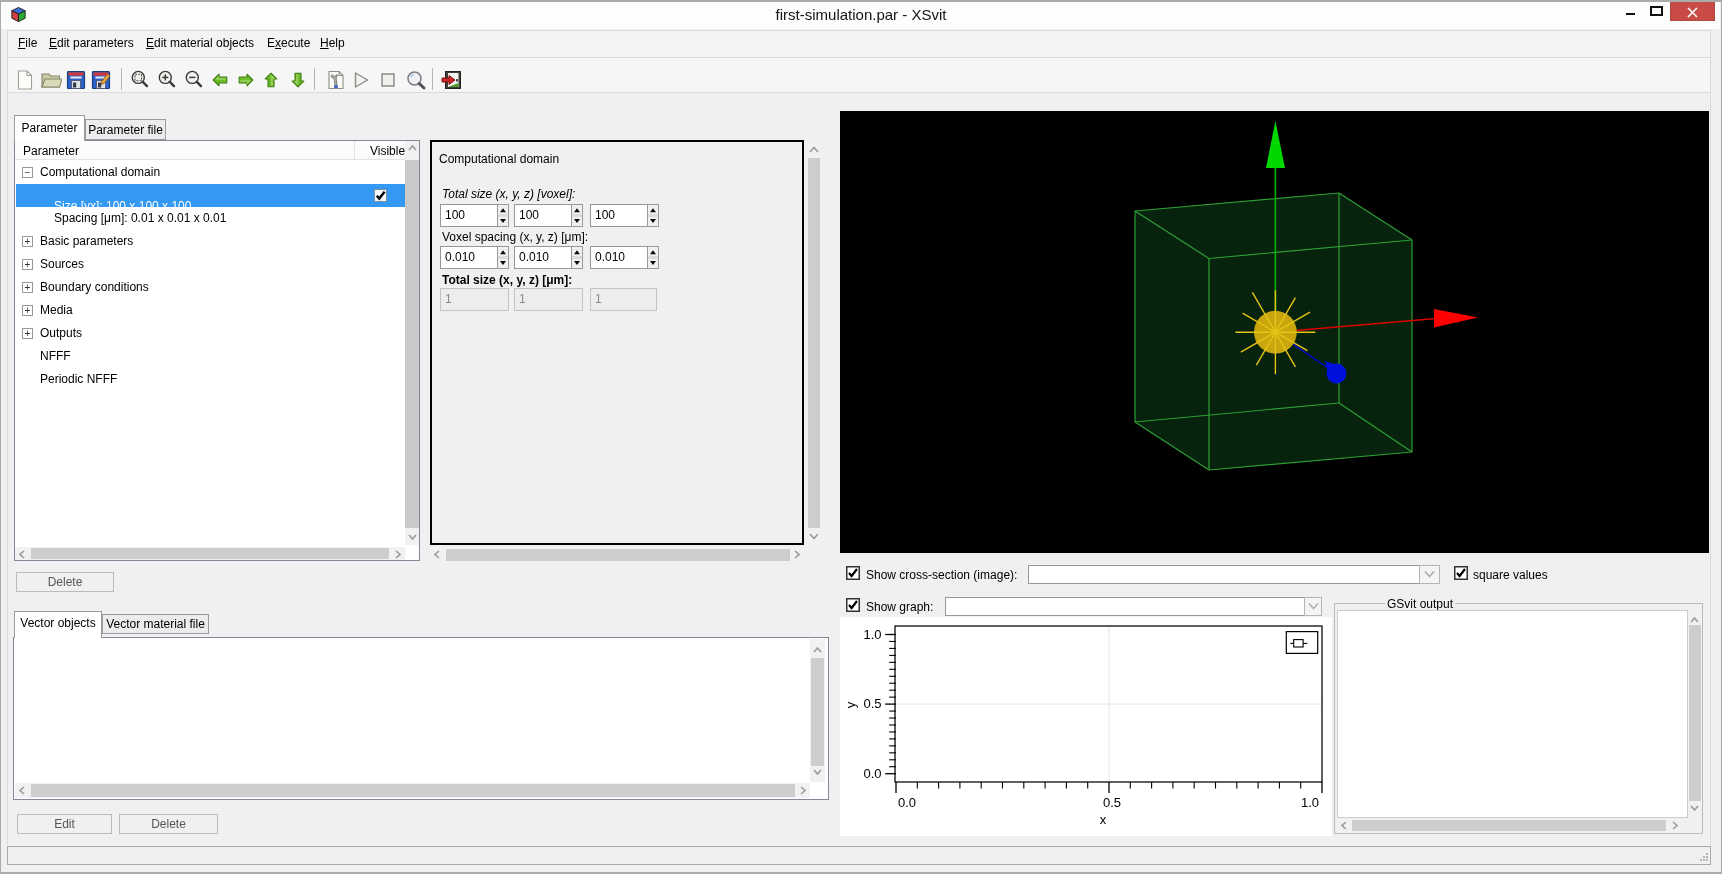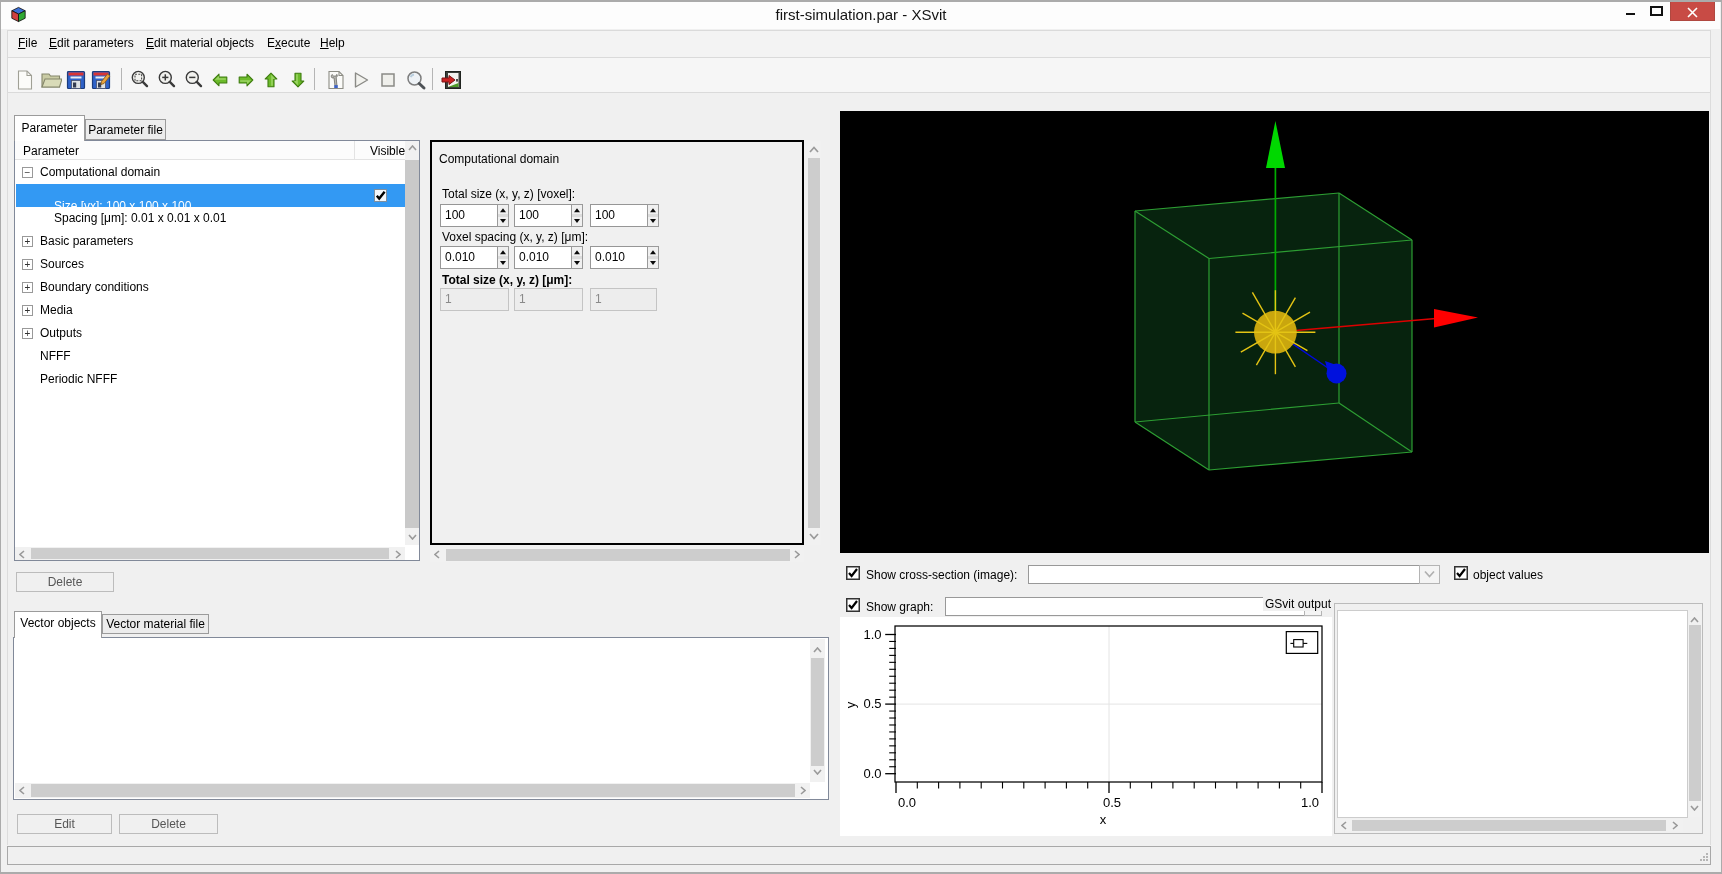--- a/index.html
+++ b/index.html
@@ -231,21 +231,21 @@
       </svg>
     <svg style="position:absolute;left:380px;top:409px" width="6" height="9">
         <path d="M1 1 L5 4.5 L1 8" stroke="#9a9a9a" stroke-width="1.6" fill="none"></path>
       </svg>
   </div>
 
   <div class="btn" style="left:16px;top:572px;width:98px;height:20px;line-height:19px;">Delete</div>
 
   <div class="abs" id="formpanel" style="left:430px;top:140px;width:374px;height:405px;background:#f0f0f0;border:2px solid #000;">
     <div class="lbl" style="left:7px;top:10px;">Computational domain</div>
-    <div class="lbl" style="left:10px;top:45px;">Total size (x, y, z) [voxel]:</div>
+    <div class="lbl" style="left:10px;top:45px;font-style:italic;">Total size (x, y, z) [voxel]:</div>
     <div class="spinbox" style="left:8px;top:62px;">
         <span class="se">100</span>
         <svg width="12" height="23" viewBox="0 0 12 23">
           <rect x="0.5" y="0.5" width="11" height="22" fill="#f0f0f0" stroke="#9a9a9a"></rect>
           <rect x="1" y="10" width="10" height="3" fill="#dcdcdc"></rect>
           <polygon points="3,8.2 9,8.2 6,4.2" fill="#0a0a0a"></polygon>
           <polygon points="3,15 9,15 6,19" fill="#0a0a0a"></polygon>
         </svg>
       </div>
     <div class="spinbox" style="left:82px;top:62px;">
@@ -393,21 +393,21 @@
   <div class="lbl" style="left:866px;top:568px;">Show cross-section (image):</div>
   <div class="combo" style="left:1028px;top:565px;width:412px;height:19px;"></div>
   <div class="abs" style="left:1419px;top:565px;width:21px;height:19px;background:#f4f4f4;border:1px solid #b4b4b4;"></div>
   <svg class="abs" style="left:1424px;top:570px" width="11" height="8">
       <path d="M1 1.5 L5.5 6.5 L10 1.5" stroke="#b0b0b0" stroke-width="1.7" fill="none"></path>
     </svg>
   <svg class="abs" style="left:1454px;top:566px" width="14" height="14">
       <rect x="0.75" y="0.75" width="12.5" height="12.5" fill="#fff" stroke="#333" stroke-width="1.5"></rect>
       <path d="M3 7 L5.6 10 L11 3" stroke="#000" stroke-width="2.2" fill="none"></path>
     </svg>
-  <div class="lbl" style="left:1473px;top:568px;">object values</div>
+  <div class="lbl" style="left:1473px;top:568px;">square values</div>
 
   <svg class="abs" style="left:846px;top:598px" width="14" height="14">
       <rect x="0.75" y="0.75" width="12.5" height="12.5" fill="#fff" stroke="#333" stroke-width="1.5"></rect>
       <path d="M3 7 L5.6 10 L11 3" stroke="#000" stroke-width="2.2" fill="none"></path>
     </svg>
   <div class="lbl" style="left:866px;top:600px;">Show graph:</div>
   <div class="combo" style="left:945px;top:597px;width:377px;height:19px;"></div>
   <div class="abs" style="left:1304px;top:597px;width:18px;height:19px;background:#f4f4f4;border:1px solid #b4b4b4;"></div>
   <svg class="abs" style="left:1308px;top:602px" width="11" height="8">
       <path d="M1 1.5 L5.5 6.5 L10 1.5" stroke="#b0b0b0" stroke-width="1.7" fill="none"></path>
@@ -467,21 +467,21 @@
       <text x="272" y="190" font-size="13" text-anchor="middle" font-family="Liberation Sans">0.5</text>
       <text x="470" y="190" font-size="13" text-anchor="middle" font-family="Liberation Sans">1.0</text>
       <text x="263" y="207" font-size="13" text-anchor="middle" font-family="Liberation Sans">x</text>
       <text x="14.5" y="88" font-size="13" text-anchor="middle" font-family="Liberation Sans" transform="rotate(-90 14.5 88)">y</text>
       <rect x="446.3" y="14.6" width="31.4" height="21.8" fill="#fff" stroke="#000" stroke-width="1.2"></rect>
       <line x1="450.4" y1="26.4" x2="467.3" y2="26.4" stroke="#000" stroke-width="1.1"></line>
       <rect x="453.7" y="22.6" width="9.4" height="7.4" fill="#fff" stroke="#000" stroke-width="1.1"></rect>
     </svg>
 
   <div class="abs" style="left:1334px;top:603px;width:369px;height:231px;border:1px solid #bbb;"></div>
-  <div class="lbl" style="left:1263px;top:597px;background:#f0f0f0;padding:0 2px;">GSvit output</div>
+  <div class="lbl" style="left:1385px;top:597px;background:#f0f0f0;padding:0 2px;">GSvit output</div>
   <div class="abs" style="left:1337px;top:610px;width:351px;height:208px;background:#fff;border:1px solid #ccc;"></div>
 
   <div class="sb" style="left:1688px;top:611px;width:14px;height:206px;"></div>
   <svg class="abs" style="left:1690px;top:617px" width="9" height="6">
       <path d="M1 5 L4.5 1 L8 5" stroke="#9a9a9a" stroke-width="1.6" fill="none"></path>
     </svg>
   <svg class="abs" style="left:1690px;top:805px" width="9" height="6">
       <path d="M1 1 L4.5 5 L8 1" stroke="#9a9a9a" stroke-width="1.6" fill="none"></path>
     </svg>
   <div class="sb-thumb" style="left:1689px;top:625px;width:12px;height:176px;"></div>

